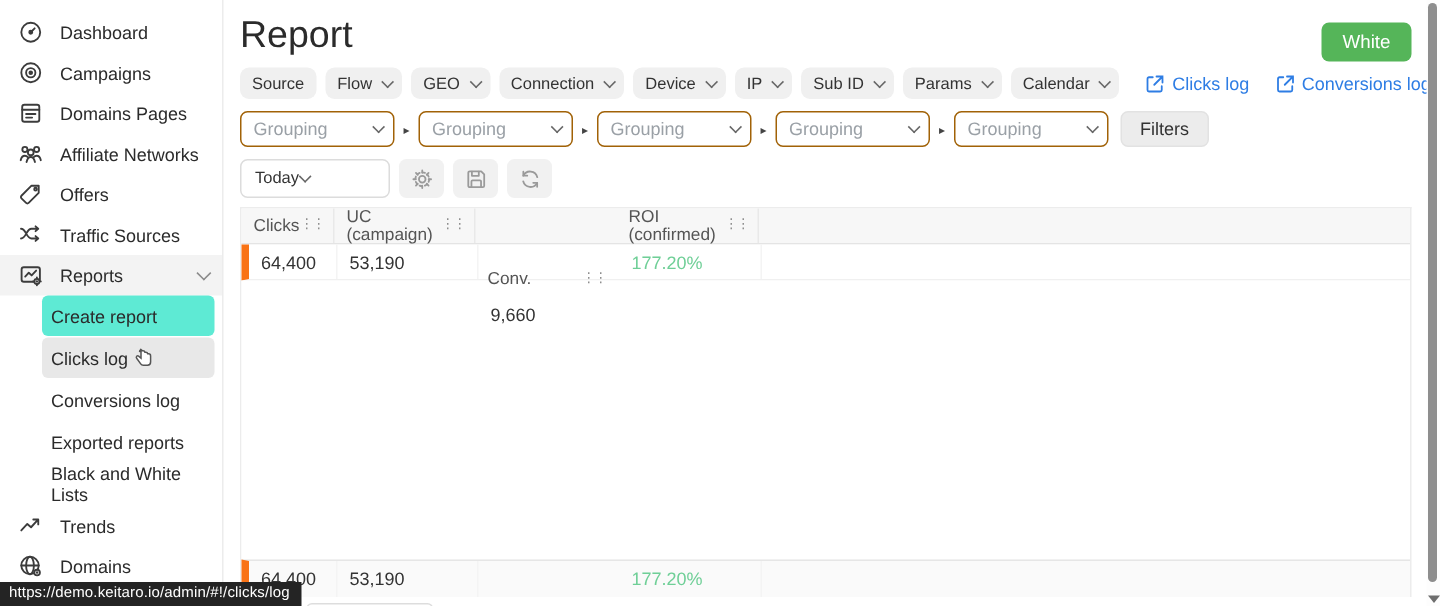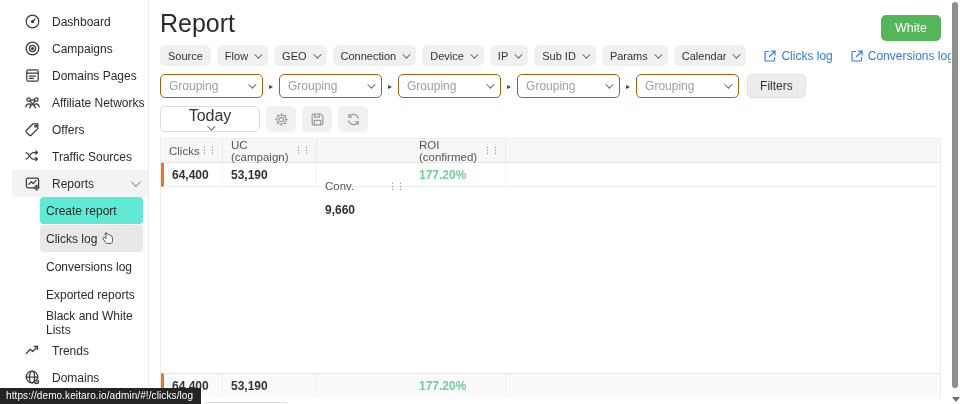--- a/index.html
+++ b/index.html
@@ -1,21 +1,21 @@
 <!DOCTYPE html>
 <html><head>
 <meta charset="utf-8">
 <style>
   * { margin:0; padding:0; box-sizing:border-box; }
   html,body { width:960px; height:404px; overflow:hidden; background:#fff;
     font-family:"Liberation Sans", sans-serif; color:#2b2b2b; }
 
   
   .sidebar { position:absolute; left:0; top:0; width:149px; height:404px;
-    background:#fff; border-right:1px solid #ececec; padding-top:8px;padding-left:12px; }
+    background:#fff; border-right:1px solid #ececec; padding-top:8px; }
   .side-item { display:flex; align-items:center; height:27px; padding:0 10px 0 12px;
     gap:11px; font-size:12px; color:#2b2b2b; white-space:nowrap; cursor:pointer; }
   .side-item svg { flex:0 0 17px; width:17px; height:17px; }
   .side-item.active-section { background:#f3f3f3; }
   .side-item .chev { margin-left:auto; width:7px; height:7px;
     border-right:1.4px solid #8a8a8a; border-bottom:1.4px solid #8a8a8a;
     transform:rotate(45deg) translateY(-2px); }
   .sub-item { height:27px; margin:0 5px 1px 28px; border-radius:4px;
     display:flex; align-items:center; padding-left:6px; font-size:12px; cursor:pointer; }
   .sub-item.sel { background:#5eead4; }
@@ -48,37 +48,37 @@
   .select { width:103px; height:24px; background:#fff; border:1px solid #a16207;
     border-radius:5px; display:flex; align-items:center; justify-content:space-between;
     padding:0 8px; font-size:12px; color:#9aa0a6; cursor:pointer; }
   .sep { font-size:8px; color:#444; margin:0 6px; }
   .filters-btn { height:24px; margin-left:8px; background:#ececec; border:1px solid #e2e2e2;
     border-radius:5px; padding:0 12px; font-size:12px; color:#333;
     font-family:inherit; cursor:pointer; }
 
   .tool-row { display:flex; align-items:center; gap:6px; margin:8px 0 0 10px; }
   .date-select { width:100px; height:26px; background:#fff; border:1px solid #dcdcdc;
-    border-radius:5px; display:flex; align-items:center; justify-content:flex-end;
-    padding:0 9px; font-size:16px; color:#333; cursor:pointer;flex-direction:column; }
+    border-radius:5px; display:flex; align-items:center; justify-content:flex-start;
+    padding:0 9px; font-size:11px; color:#333; cursor:pointer; }
   .icon-btn { width:30px; height:26px; background:#f1f1f1; border:none; border-radius:5px;
     display:flex; align-items:center; justify-content:center; cursor:pointer; }
   .icon-btn svg { width:15px; height:15px; fill:none; stroke:#9a9a9a; stroke-width:1.2;
     stroke-linecap:round; stroke-linejoin:round; }
 
   
   .table { margin:6px 0 0 10px; width:781px; border:1px solid #ececec; border-bottom:none; }
   .thead { display:flex; height:24px; background:#f7f7f7; border-bottom:1px solid #e4e4e4; }
   .th { display:flex; align-items:center; justify-content:space-between;
     padding:0 6px 0 8px; font-size:11.5px; color:#555; border-right:1px solid #e9e9e9; cursor:pointer; }
   .th.fill { flex:1; border-right:none; }
   .handle { font-size:9px; color:#8a8a8a; letter-spacing:-1px; line-height:1;
     cursor:grab; font-family:"DejaVu Sans", sans-serif; }
-  .tr { display:flex; height:24px; border-left:3px solid #f97316;
-    border-bottom:1px solid #f0f0f0; background:#fff; cursor:pointer;font-weight:bold; }
+  .tr { display:flex; height:24px; border-left:5px solid #f97316;
+    border-bottom:1px solid #f0f0f0; background:#fff; cursor:pointer; }
   .td { display:flex; align-items:center; padding-left:8px; font-size:12px; color:#333;
     border-right:1px solid #f4f4f4; }
   .td.fill { flex:1; border-right:none; }
   .td.roi { color:#6fcf97; }
   .tbody-space { height:186px; background:#fff; }
   .tr.totals { background:#fafafa; border-top:1px solid #e6e6e6; height:25px; border-bottom:none; }
   .w1{ width:62px; } .w2{ width:94px; } .w3{ width:94px;margin-top:47px; } .w4{ width:95px; }
   .tr .w1{ width:59px; }
 
   .pager { display:flex; gap:5px; margin:4px 0 0 10px; }

